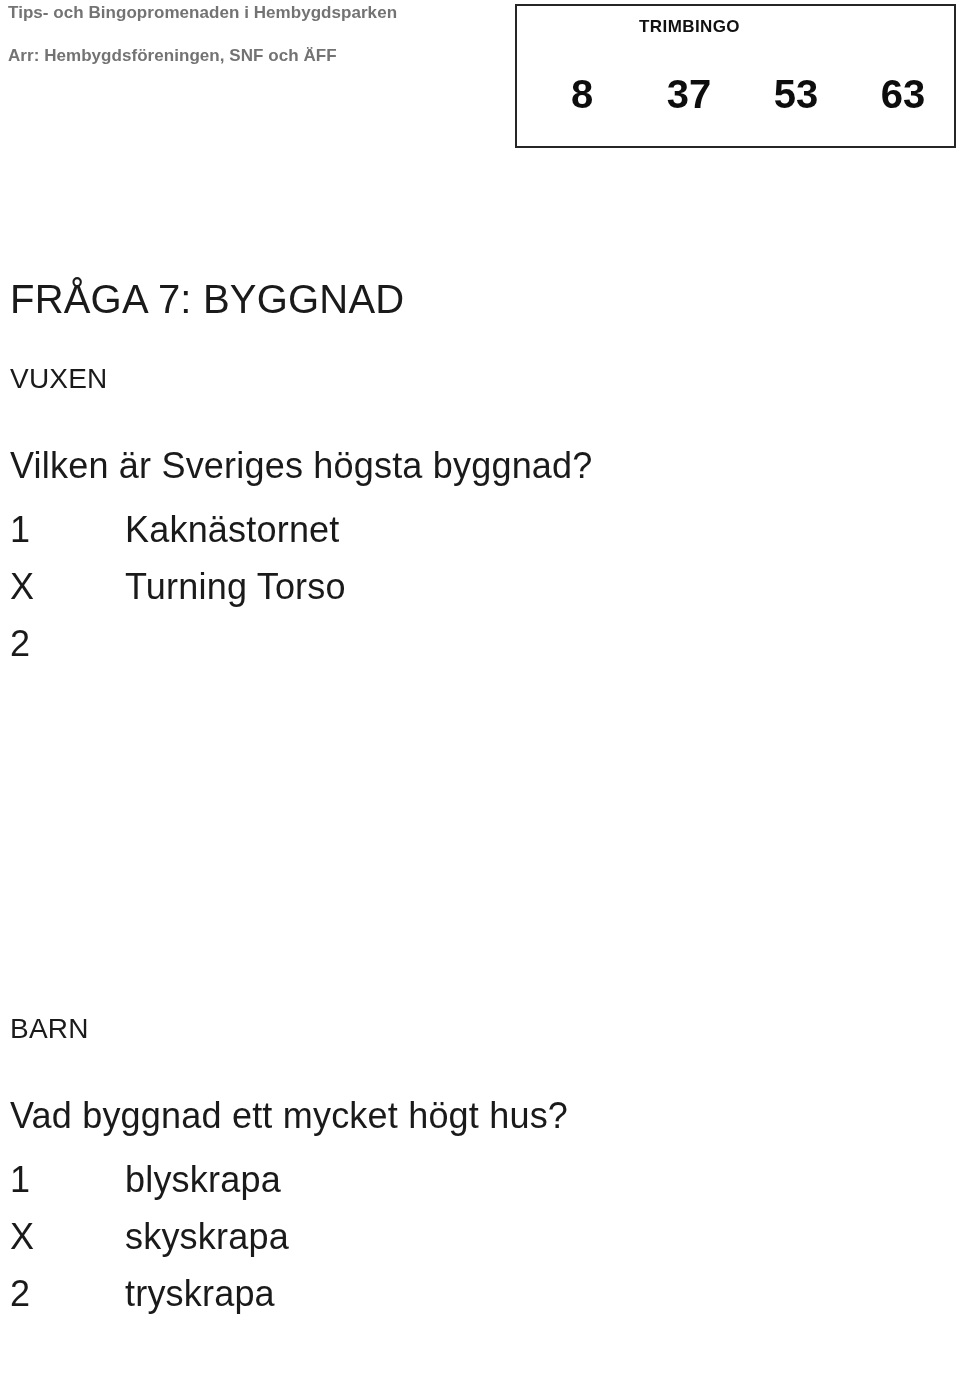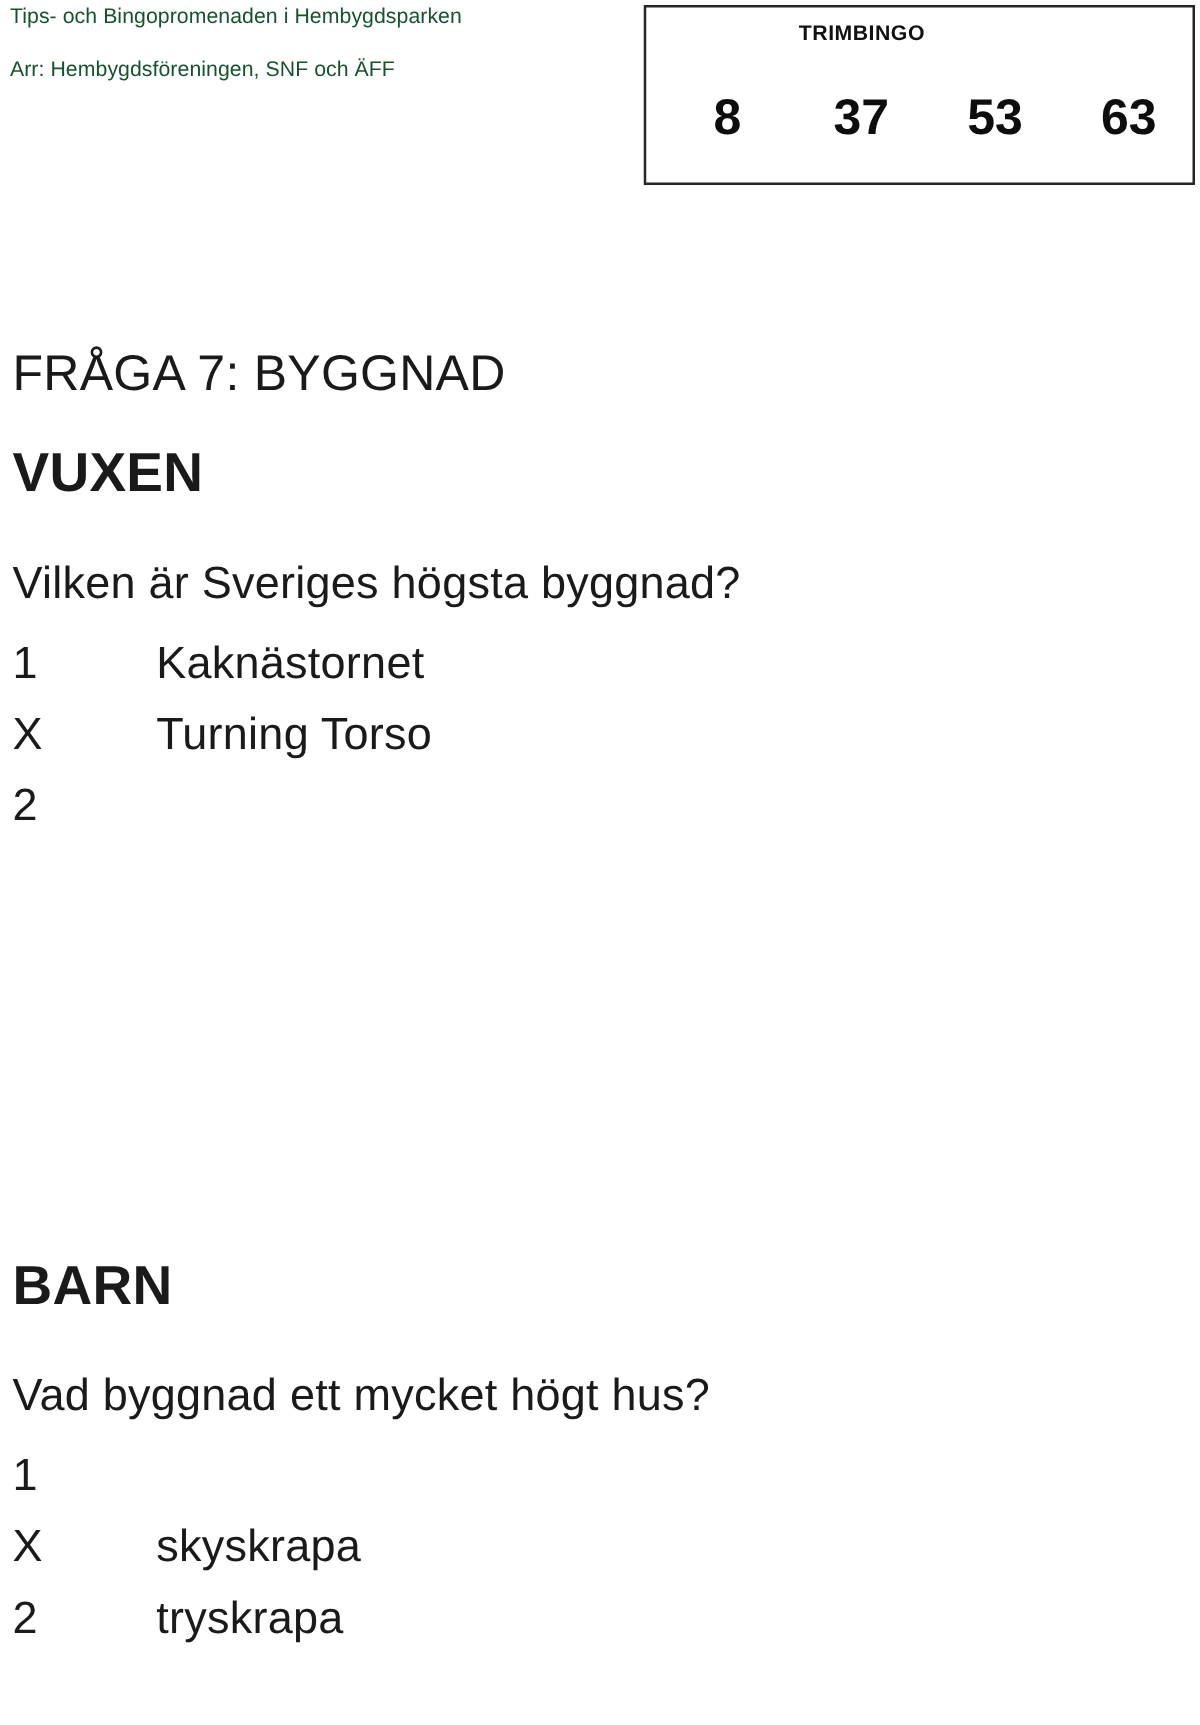--- a/index.html
+++ b/index.html
@@ -28,25 +28,25 @@
   }
 
   .arranger-header {
     position: absolute;
     left: 8px;
     top: 0px;
     width: 480px;
   }
   .arranger-line {
     font-size: 17px;
-    font-weight: 400;
+    font-weight: 700;
     line-height: 21px;
     letter-spacing: 0.05px;
     white-space: nowrap;
-    color: #14532d;
+    color: #737373;
   }
   .arranger-line.first { margin-top: 2px; }
   .arranger-line.second { margin-top: 22px; }
 
   .trimbingo-box {
     position: absolute;
     left: 515px;
     top: 4px;
     width: 441px;
     height: 144px;
@@ -105,22 +105,22 @@
 
   .section {
     position: absolute;
     left: 10px;
     width: 930px;
   }
   .section.adults { top: 358px; }
   .section.kids   { top: 1008px; }
 
   .section-label {
-    font-size: 44px;
-    font-weight: 700;
+    font-size: 28px;
+    font-weight: 400;
     line-height: 42px;
     letter-spacing: 0.2px;
     white-space: nowrap;
   }
   .section-question {
     font-size: 36px;
     font-weight: 400;
     line-height: 42px;
     letter-spacing: 0.2px;
     white-space: nowrap;
@@ -193,20 +193,21 @@
       </div>
     </div>
   </div>
 
   <div class="section kids">
     <div class="section-label">BARN</div>
     <div class="section-question">Vad byggnad ett mycket högt hus?</div>
     <div class="options">
       <div class="option-row">
         <span class="option-key">1</span>
+        <span class="option-text">blyskrapa</span>
       </div>
       <div class="option-row">
         <span class="option-key">X</span>
         <span class="option-text">skyskrapa</span>
       </div>
       <div class="option-row">
         <span class="option-key">2</span>
         <span class="option-text">tryskrapa</span>
       </div>
     </div>

